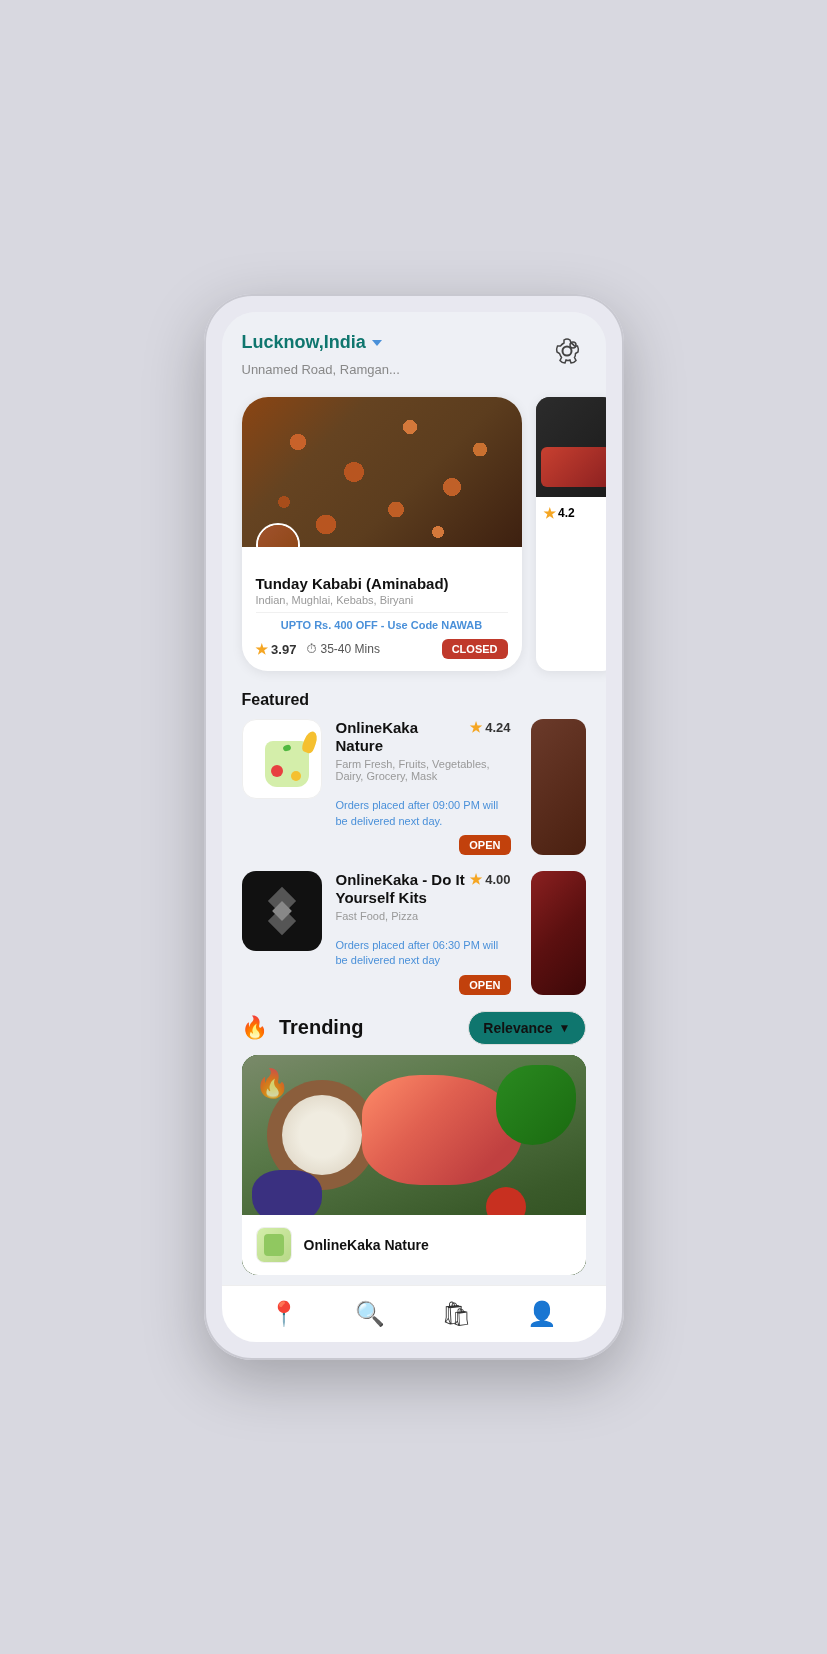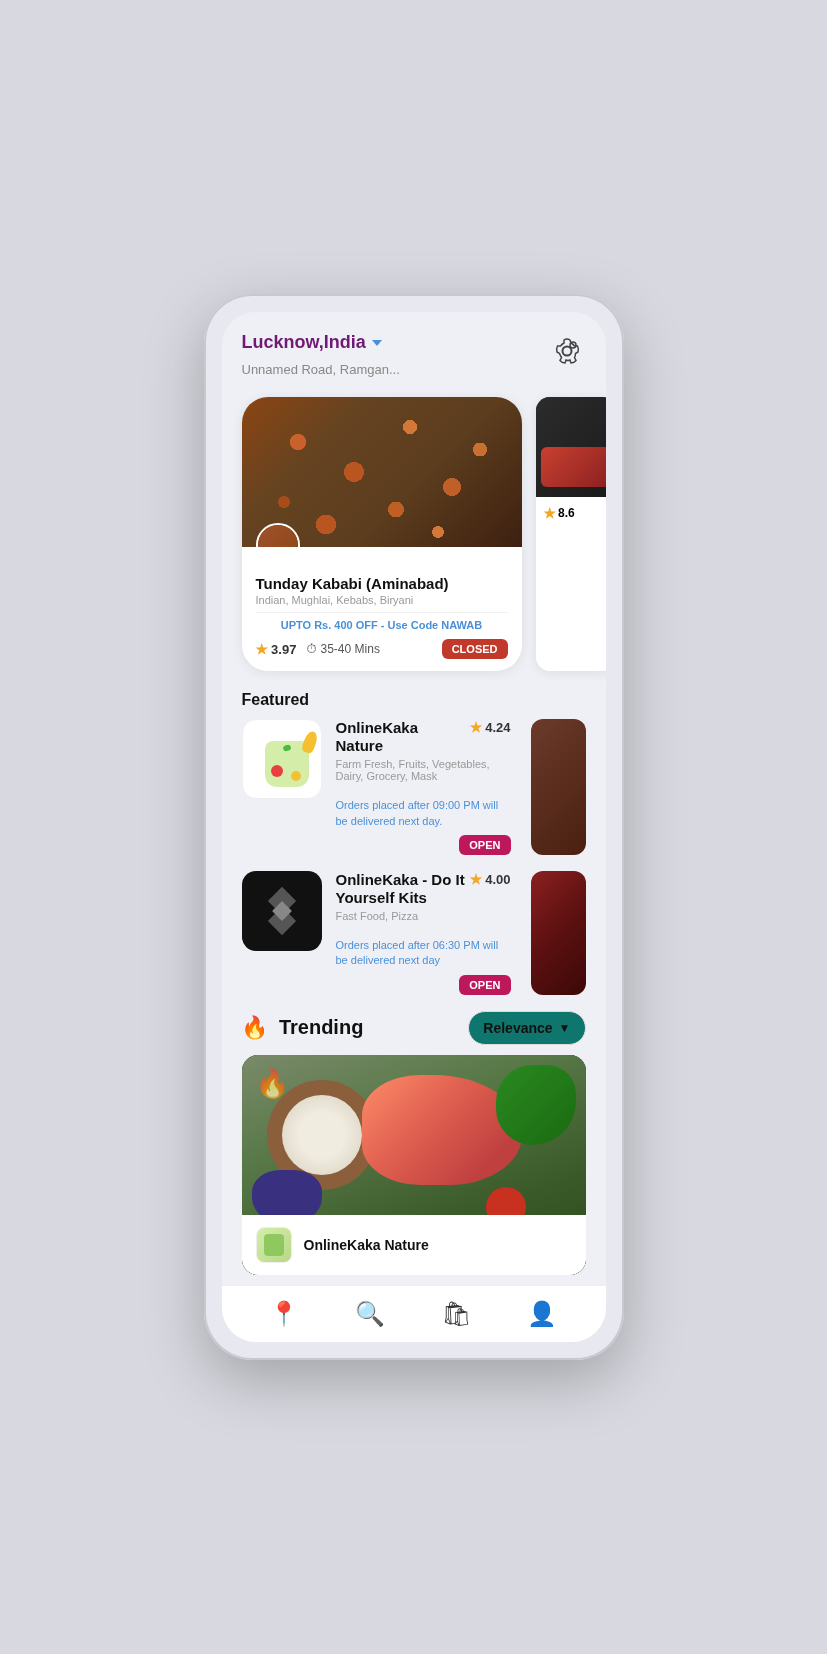--- a/index.html
+++ b/index.html
@@ -32,21 +32,21 @@
       padding: 20px 20px 10px;
       display: flex;
       justify-content: space-between;
       align-items: flex-start;
       background: #eef0f5;
     }
     .location-block {}
     .location-title {
       font-size: 18px;
       font-weight: 700;
-      color: #701a75;
+      color: #0f766e;
       display: flex;
       align-items: center;
       gap: 4px;
     }
     .location-sub {
       font-size: 13px;
       color: #888;
       margin-top: 9px;
     }
     .chevron-down {
@@ -167,21 +167,21 @@
     .closed-badge {
       background: #c0392b;
       color: #fff;
       font-size: 11px;
       font-weight: 700;
       padding: 4px 10px;
       border-radius: 6px;
       margin-left: auto;
     }
     .open-badge {
-      background: #be185d;
+      background: #c2410c;
       color: #fff;
       font-size: 11px;
       font-weight: 700;
       padding: 4px 10px;
       border-radius: 6px;
     }
 
     
     .partial-card {
       background: #fff;
@@ -426,21 +426,21 @@
       </div>
 
       <div class="partial-card">
         <div class="partial-card-image">
           <div style="position:absolute;inset:0;background:linear-gradient(135deg,#2c2c2c 0%,#1a1a1a 100%);"></div>
           <div style="position:absolute;bottom:10px;left:5px;right:5px;height:40px;background:linear-gradient(135deg,#c84030,#8B2020);border-radius:6px;"></div>
         </div>
         <div class="partial-card-bottom">
           <div class="partial-star">
             <span class="star">★</span>
-            <span>8.6</span>
+            <span>4.2</span>
           </div>
         </div>
       </div>
 
     </div>
 
     <div class="section-title">Featured</div>
 
     <div class="featured-list">
 

